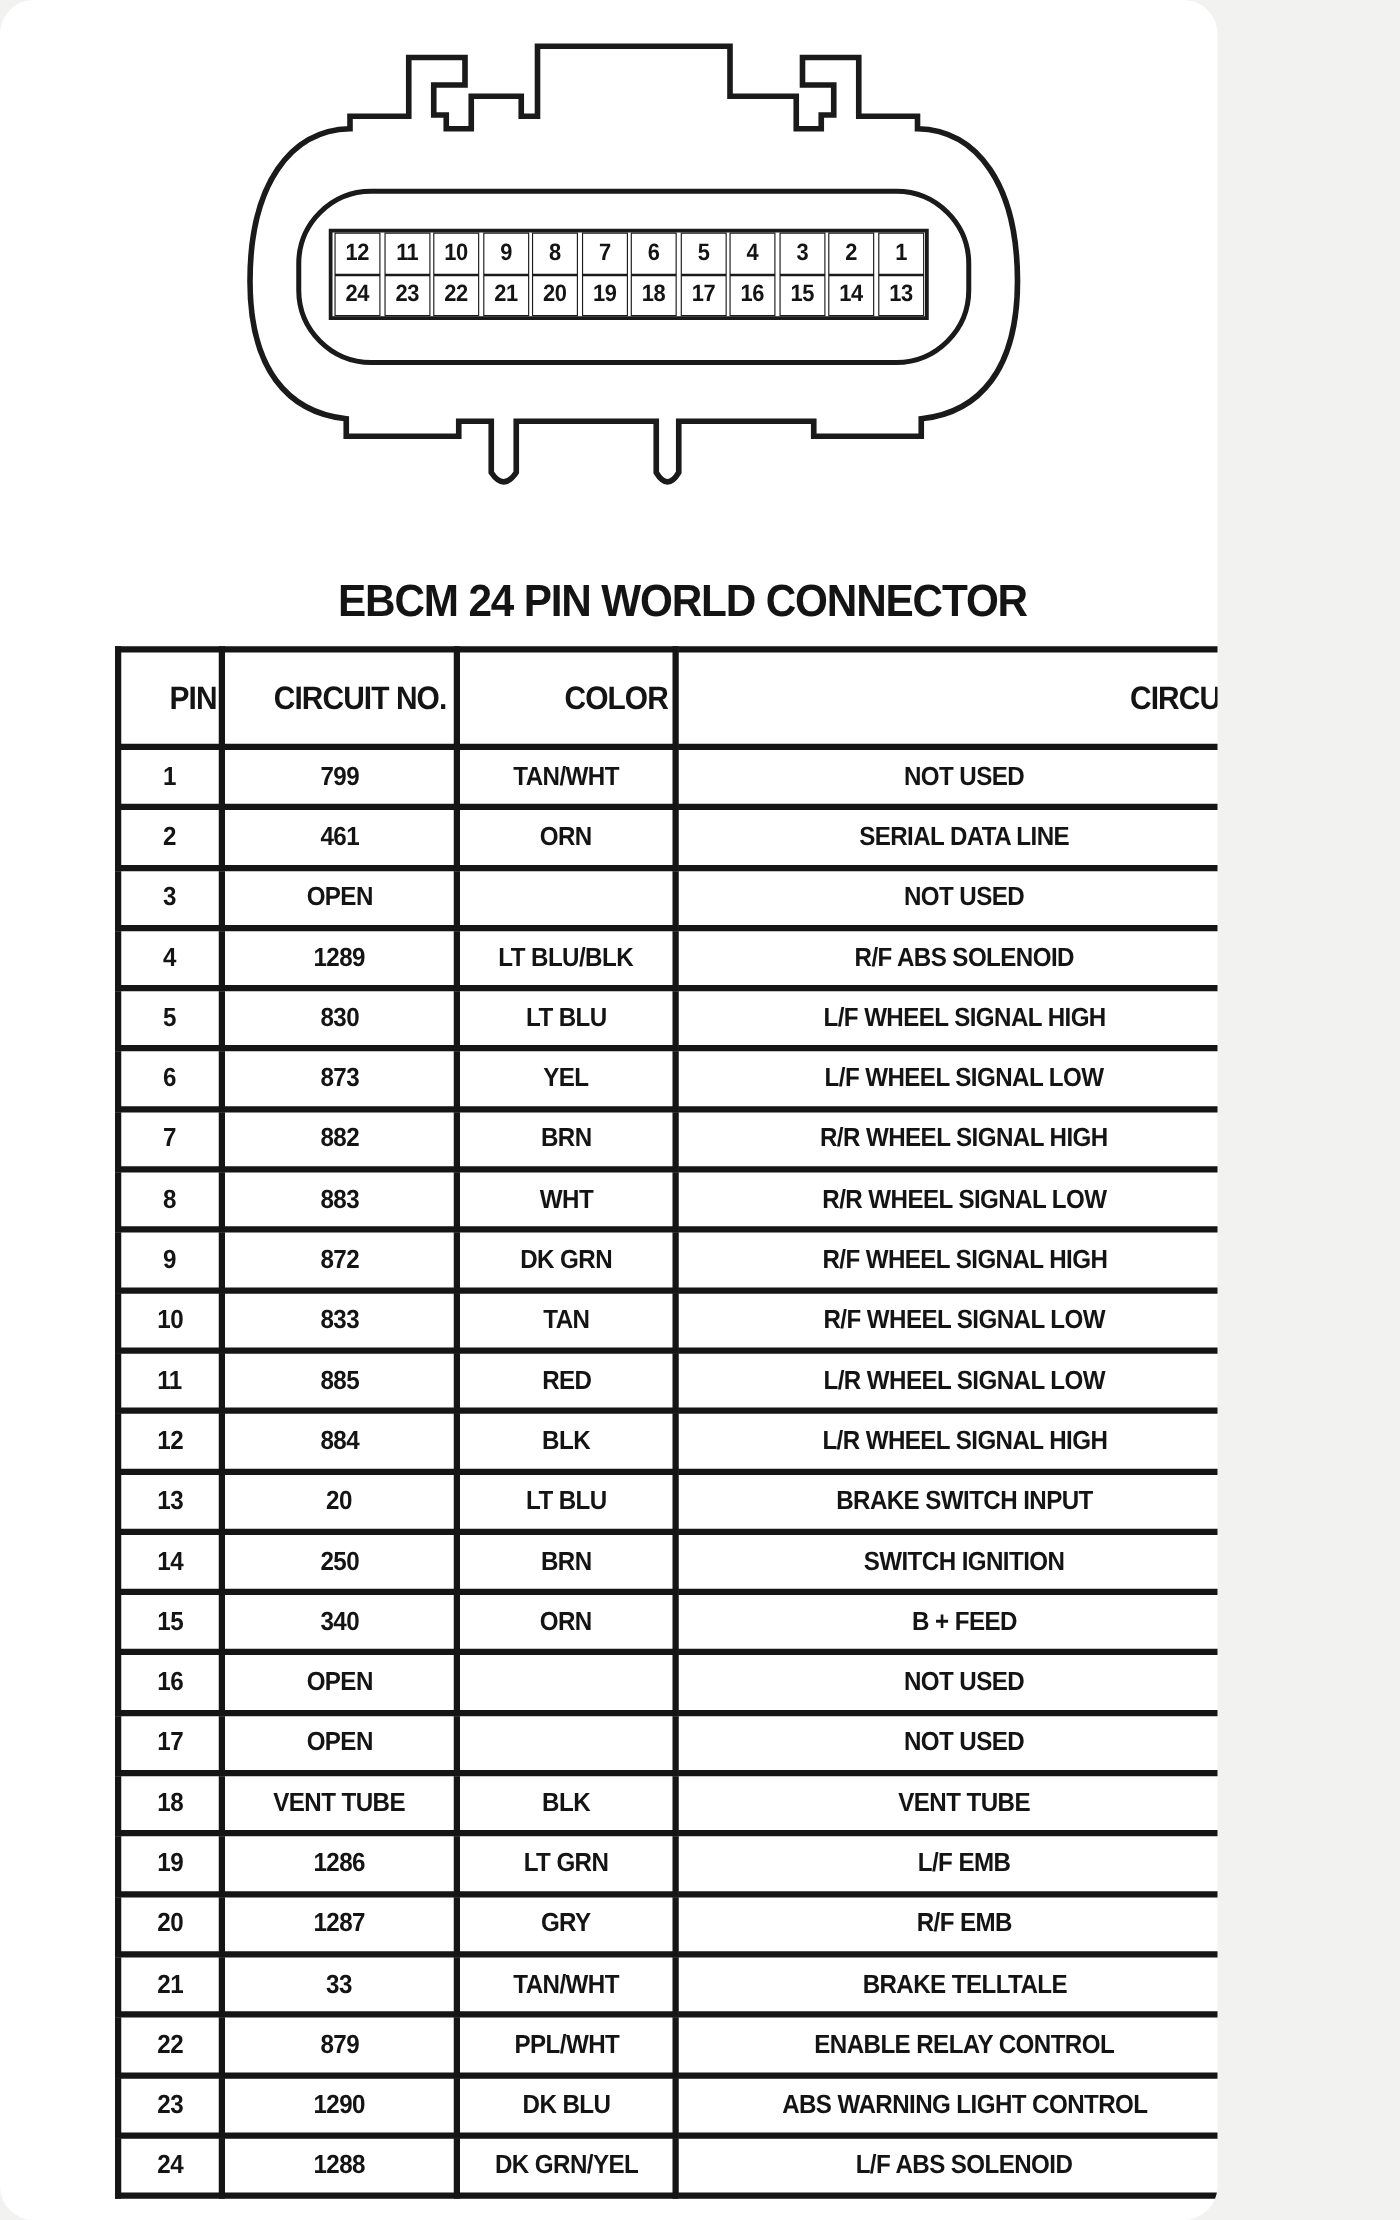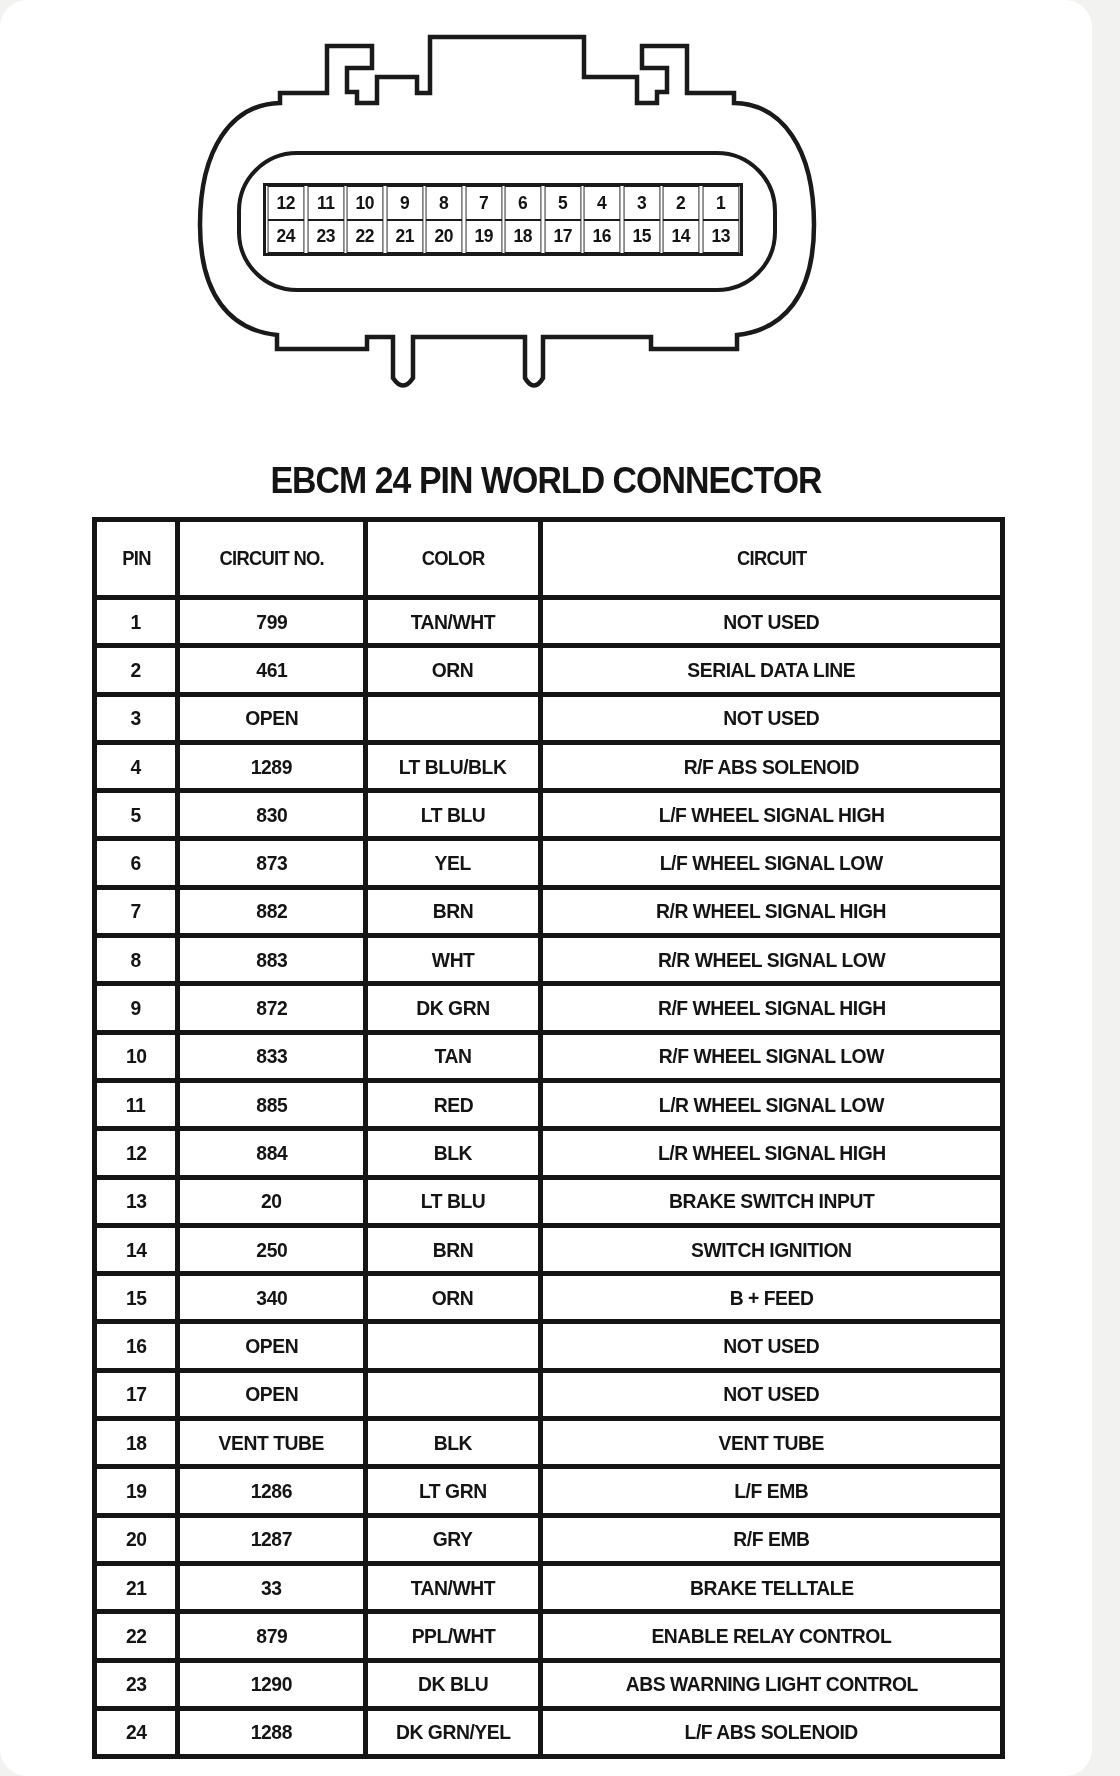--- a/index.html
+++ b/index.html
@@ -2,21 +2,21 @@
 <html><head>
 <meta charset="utf-8">
 <style>
   html, body {
     margin: 0;
     padding: 0;
     background: #f2f2f0;
   }
   #page {
     position: relative;
-    width: 1092px;
+    width: 974px;
     height: 1776px;
     background: #ffffff;
     font-family: "Liberation Sans", "DejaVu Sans", sans-serif;
     color: #141414;
     overflow: hidden;
     border-radius: 27px;
   }
 
   
   #connector-wrap {
@@ -82,22 +82,23 @@
     border: 5px solid #151515;
     text-align: center;
     vertical-align: middle;
     font-weight: bold;
     padding: 0;
     overflow: hidden;
     white-space: nowrap;
   }
   #pinout-table th {
     height: 73px;
-    font-size: 20px;
+    font-size: 26px;
     letter-spacing: -0.8px;
+    text-align: right;
   }
   #pinout-table td {
     height: 43.3px;
     font-size: 21px;
     letter-spacing: -0.5px;
   }
   .cond { display:inline-block; transform: scaleX(0.92); }
 </style>
 </head>
 <body>

